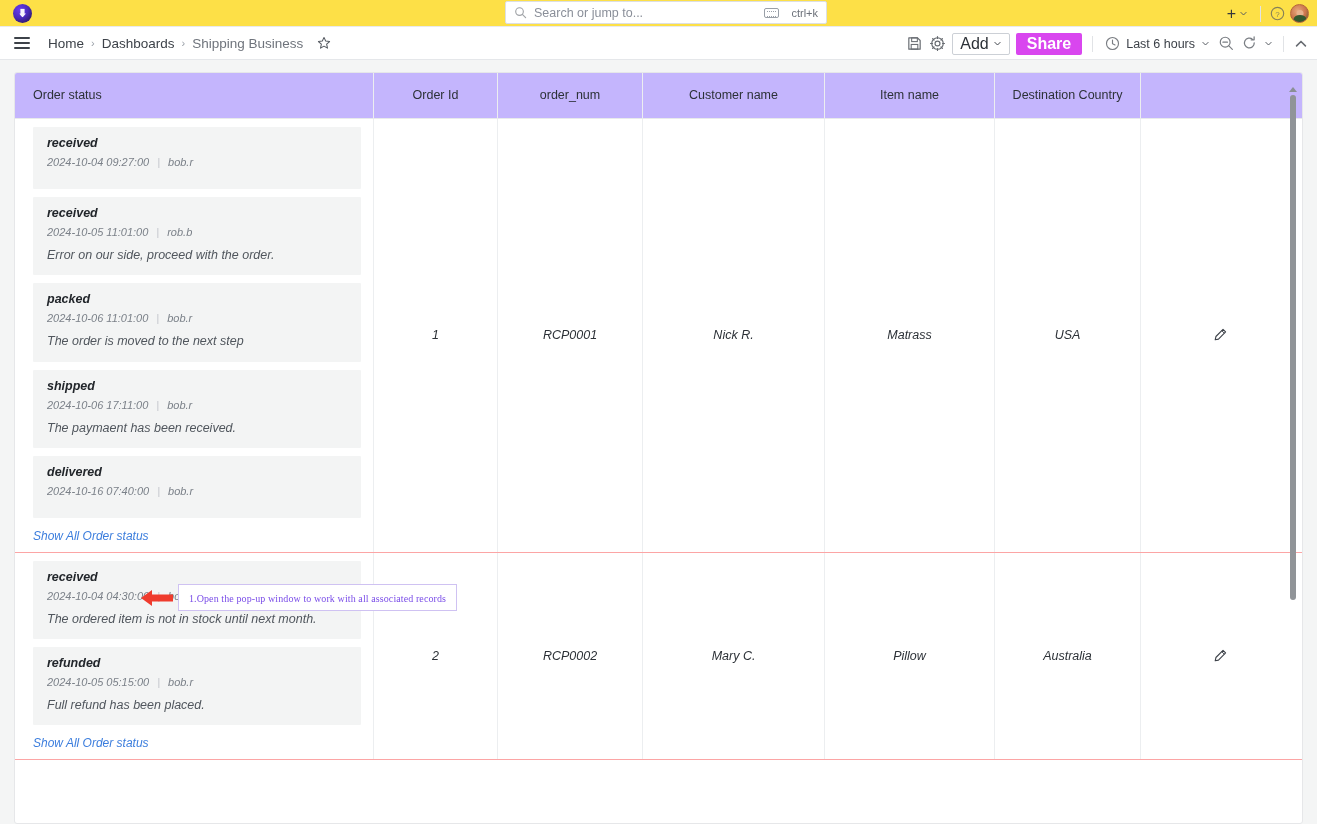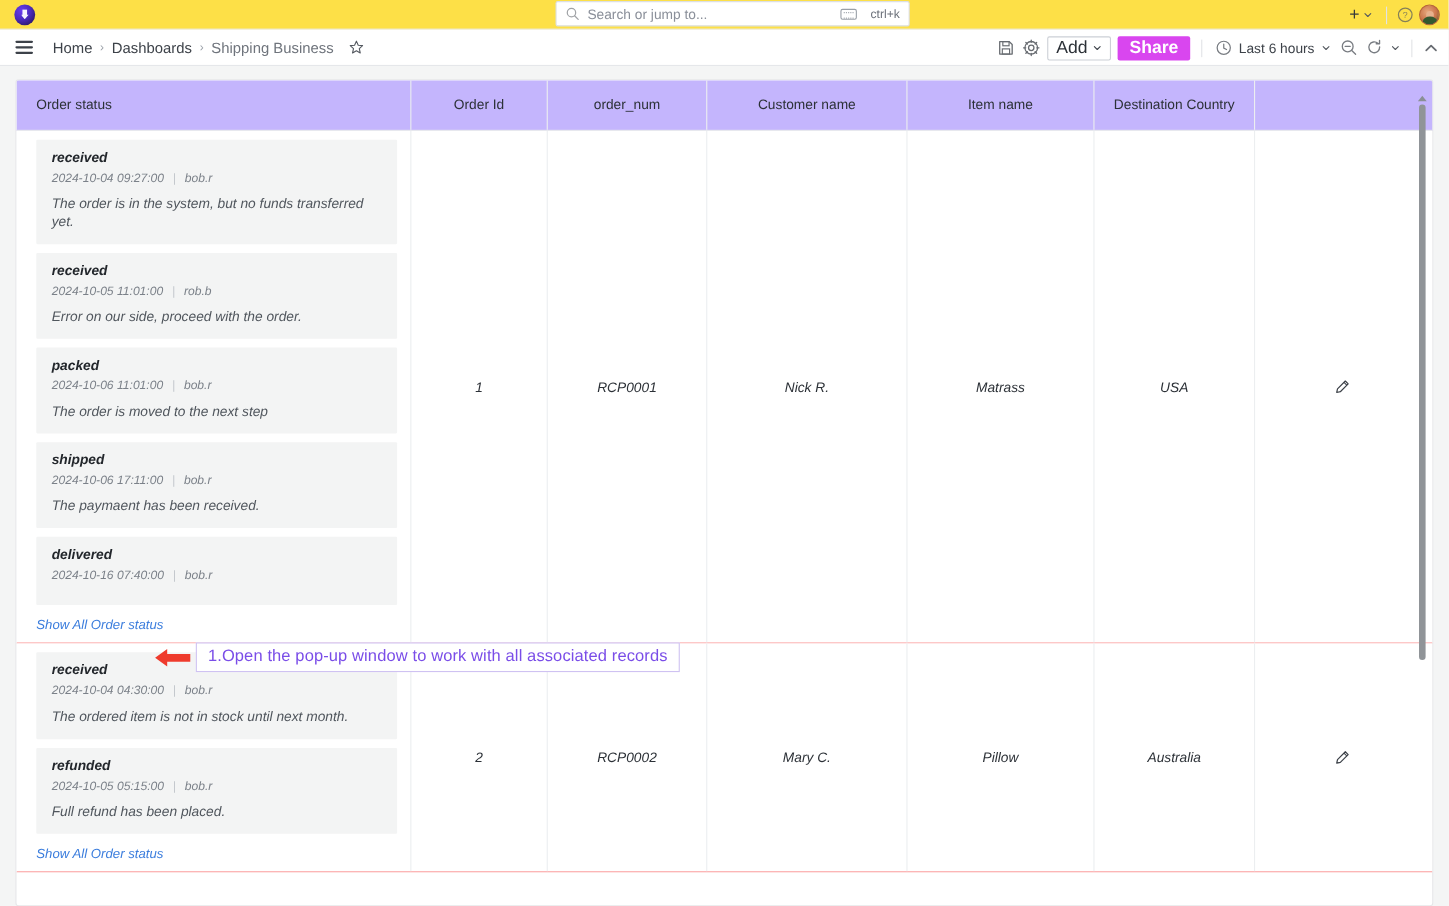--- a/index.html
+++ b/index.html
@@ -210,22 +210,22 @@
     display: flex; align-items: center; gap: 0; z-index: 40;
   }
   .annot-arrow { width: 36px; height: 24px; flex:none; }
   .annot-box {
     background: #ffffff;
     border: 1px solid #cfc2f2;
     padding: 3px 10px 4px 10px;
     margin-left: 3px;
   }
   .annot-text {
-    color: #7a4de8; font-size: 15px; letter-spacing: .1px; white-space: nowrap;
-    font-family: Liberation Sans, sans-serif;
+    color: #7a4de8; font-size: 10px; letter-spacing: .1px; white-space: nowrap;
+    font-family: Liberation Serif, serif;
   }
 </style>
 </head>
 <body>
 
 <div class="topbar">
   <div class="brand-logo"></div>
 
   <div class="search-wrap">
     <svg class="sicon" viewBox="0 0 16 16">
@@ -339,21 +339,20 @@
     <div class="trow">
       <div class="td c0 statuscell">
 
         <div class="card">
           <div class="card-title">received</div>
           <div class="card-meta">
             <span>2024-10-04 09:27:00</span>
             <span class="bar">|</span>
             <span>bob.r</span>
           </div>
-          <div class="card-body">The order is in the system, but no funds transferred yet.</div>
         </div>
 
         <div class="card">
           <div class="card-title">received</div>
           <div class="card-meta">
             <span>2024-10-05 11:01:00</span>
             <span class="bar">|</span>
             <span>rob.b</span>
           </div>
           <div class="card-body">Error on our side, proceed with the order.</div>

